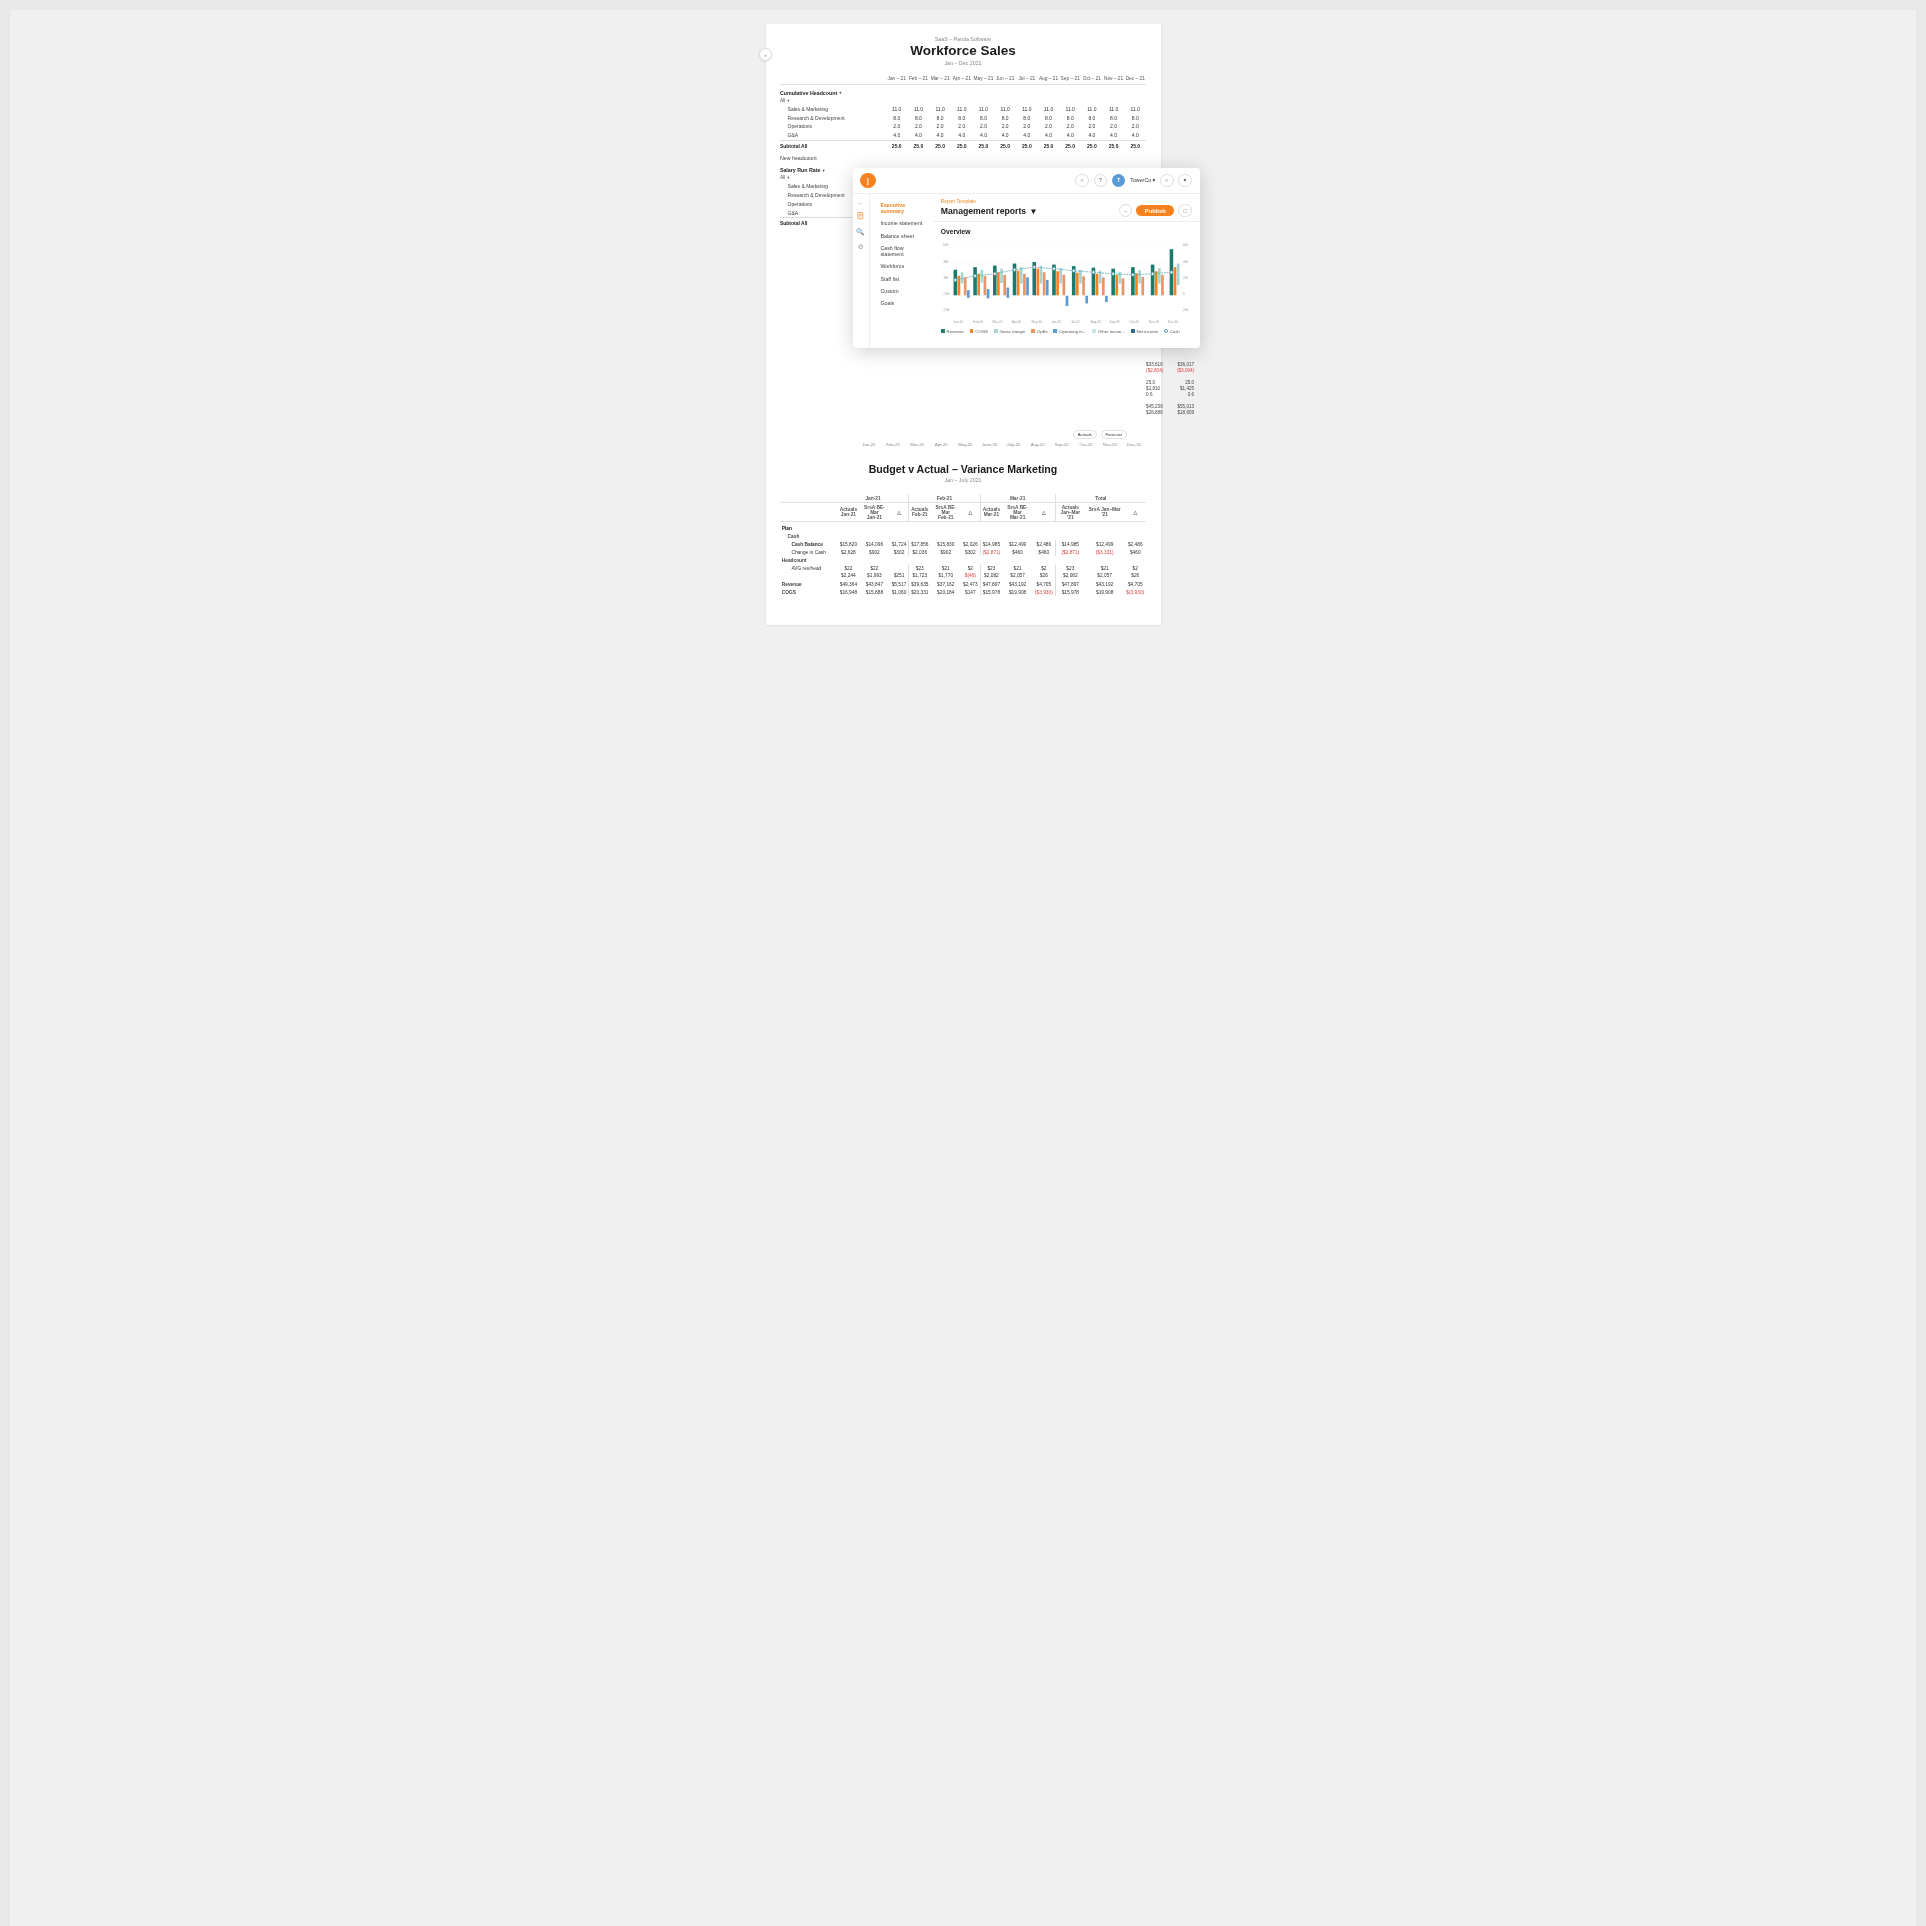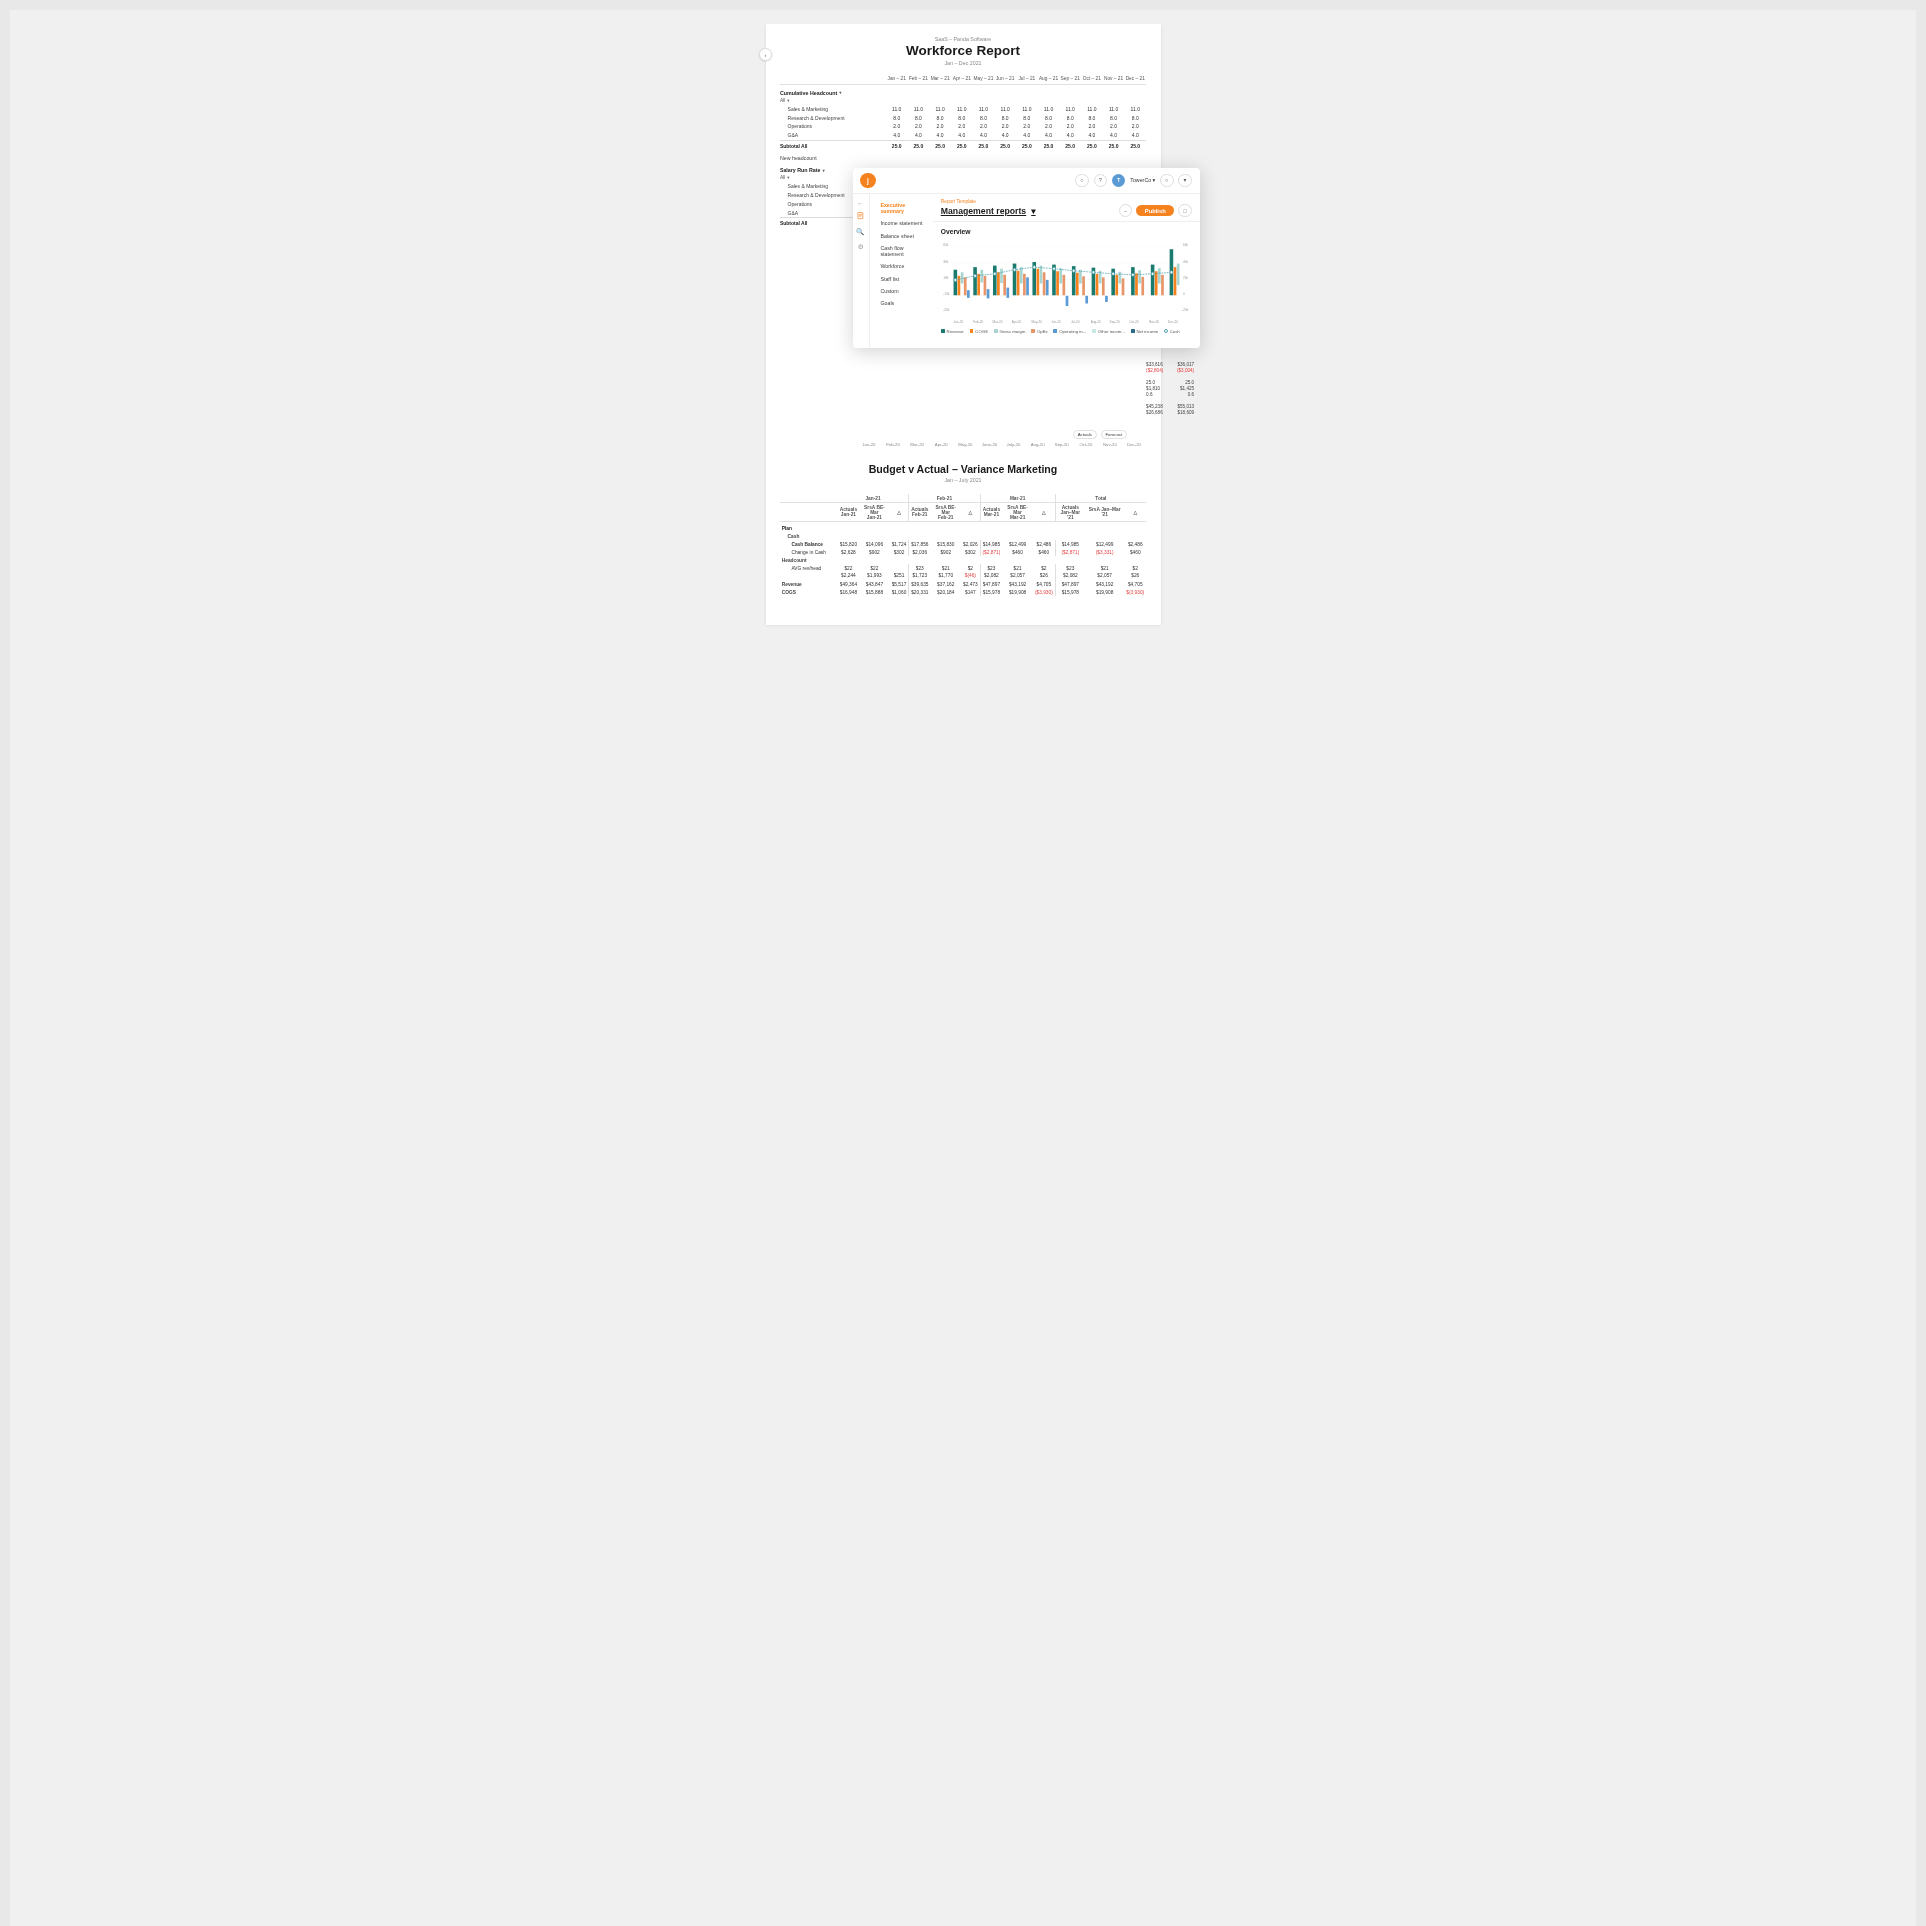--- a/index.html
+++ b/index.html
@@ -249,21 +249,20 @@
       align-items: center;
       justify-content: space-between;
     }
     .management-title {
       font-size: 8.7px;
       font-weight: 700;
       color: #1a1a1a;
       display: flex;
       align-items: center;
       gap: 5px;
-      text-decoration: underline;
     }
     .management-title-actions {
       display: flex;
       align-items: center;
       gap: 3.9px;
     }
     .publish-btn {
       background: #f5821f;
       color: white;
       border: none;
@@ -436,21 +435,21 @@
 <body>
 
 <div class="page-wrapper">
   <div class="main-container">
 
     <div class="back-btn">
       <span>‹</span>
     </div>
 
     <div class="report-subtitle">SaaS – Panda Software</div>
-    <h1 class="report-title">Workforce Report</h1>
+    <h1 class="report-title">Workforce Sales</h1>
     <div class="report-date-range">Jan – Dec 2021</div>
 
     <div class="month-header-row">
       <div class="col-label"></div>
       <div class="month-header-cell">Jan – 21</div>
       <div class="month-header-cell">Feb – 21</div>
       <div class="month-header-cell">Mar – 21</div>
       <div class="month-header-cell">Apr – 21</div>
       <div class="month-header-cell">May – 21</div>
       <div class="month-header-cell">Jun – 21</div>

